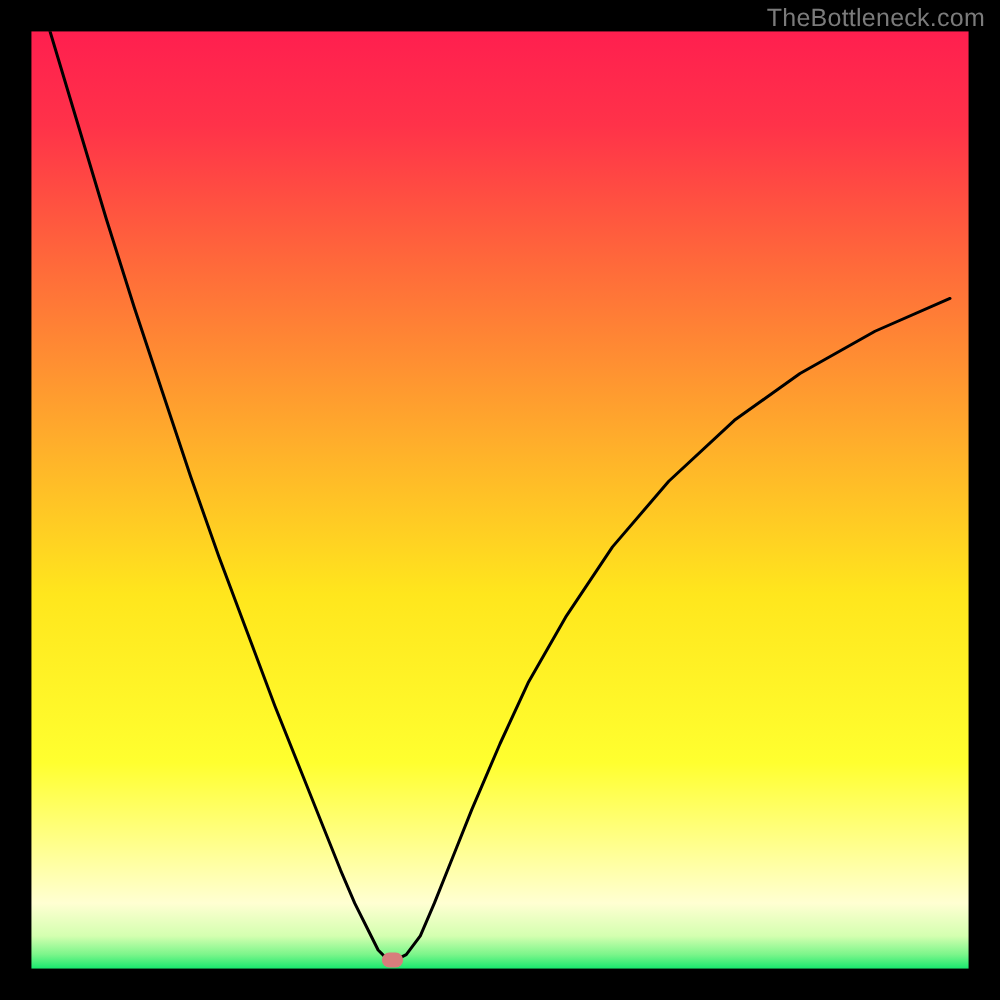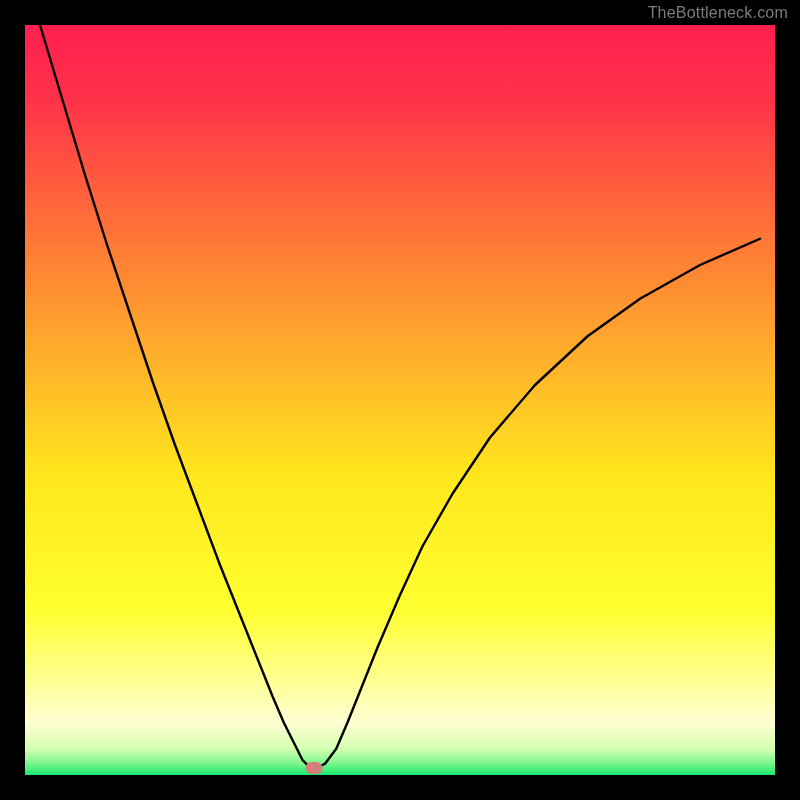--- a/index.html
+++ b/index.html
@@ -15,21 +15,21 @@
     position: relative;
     width: 800px;
     height: 800px;
     background: #000;
   }
   .watermark {
     position: absolute;
     top: 4px;
     right: 12px;
     color: #7b7b7b;
-    font-size: 16px;
+    font-size: 20px;
     font-weight: 500;
     letter-spacing: 0.2px;
     z-index: 10;
   }
   .plot-frame {
     position: absolute;
     left: 25px;
     top: 25px;
     width: 750px;
     height: 750px;

